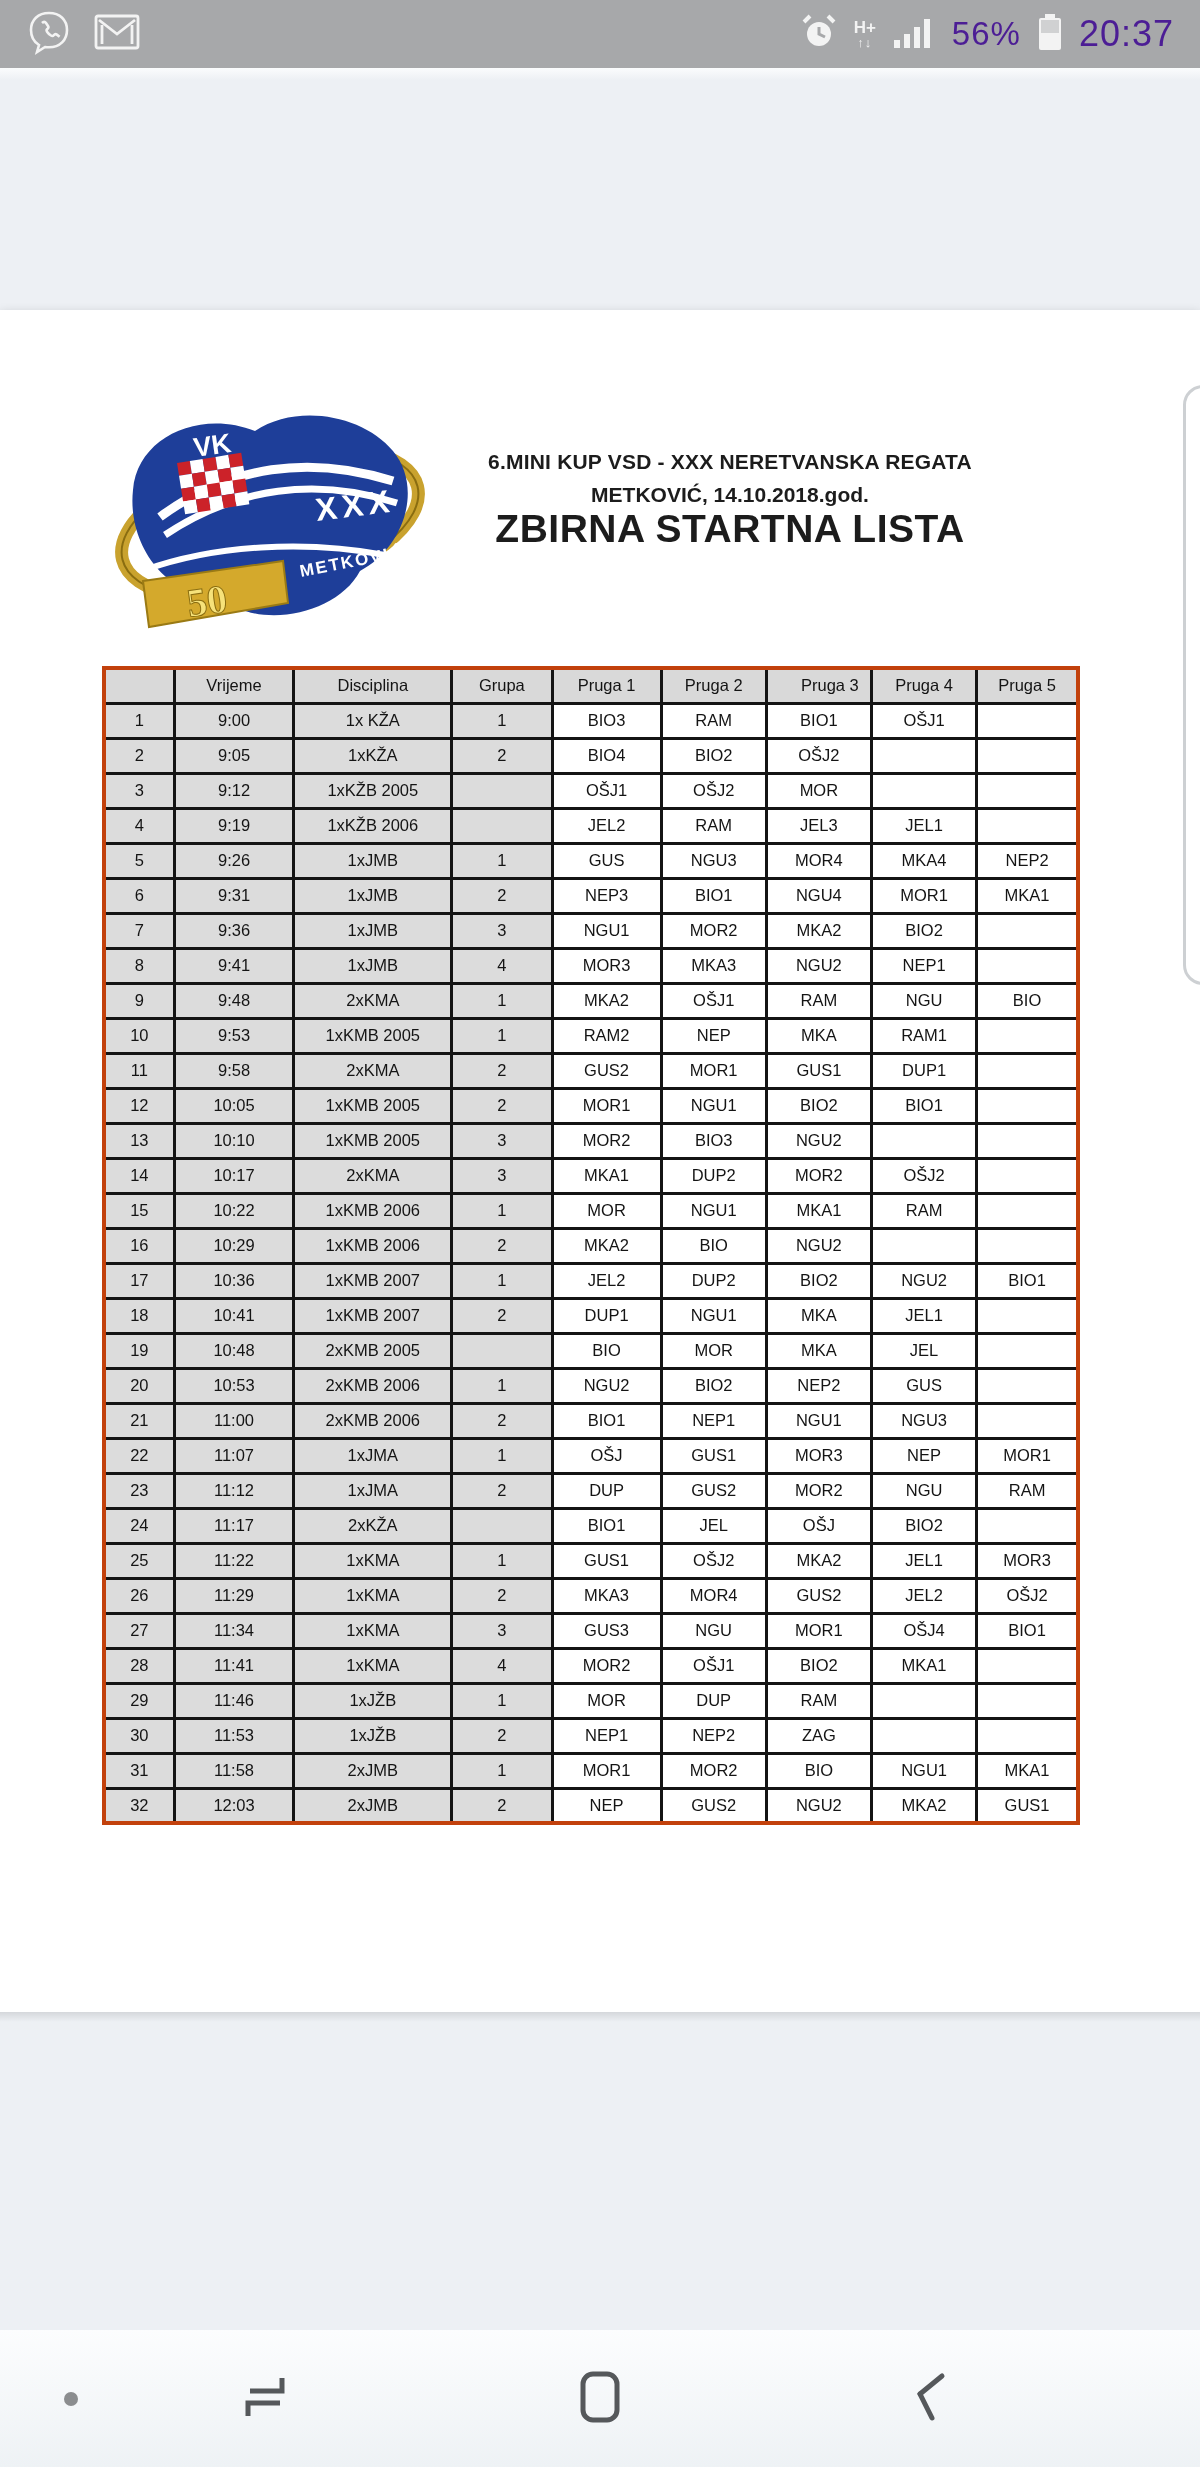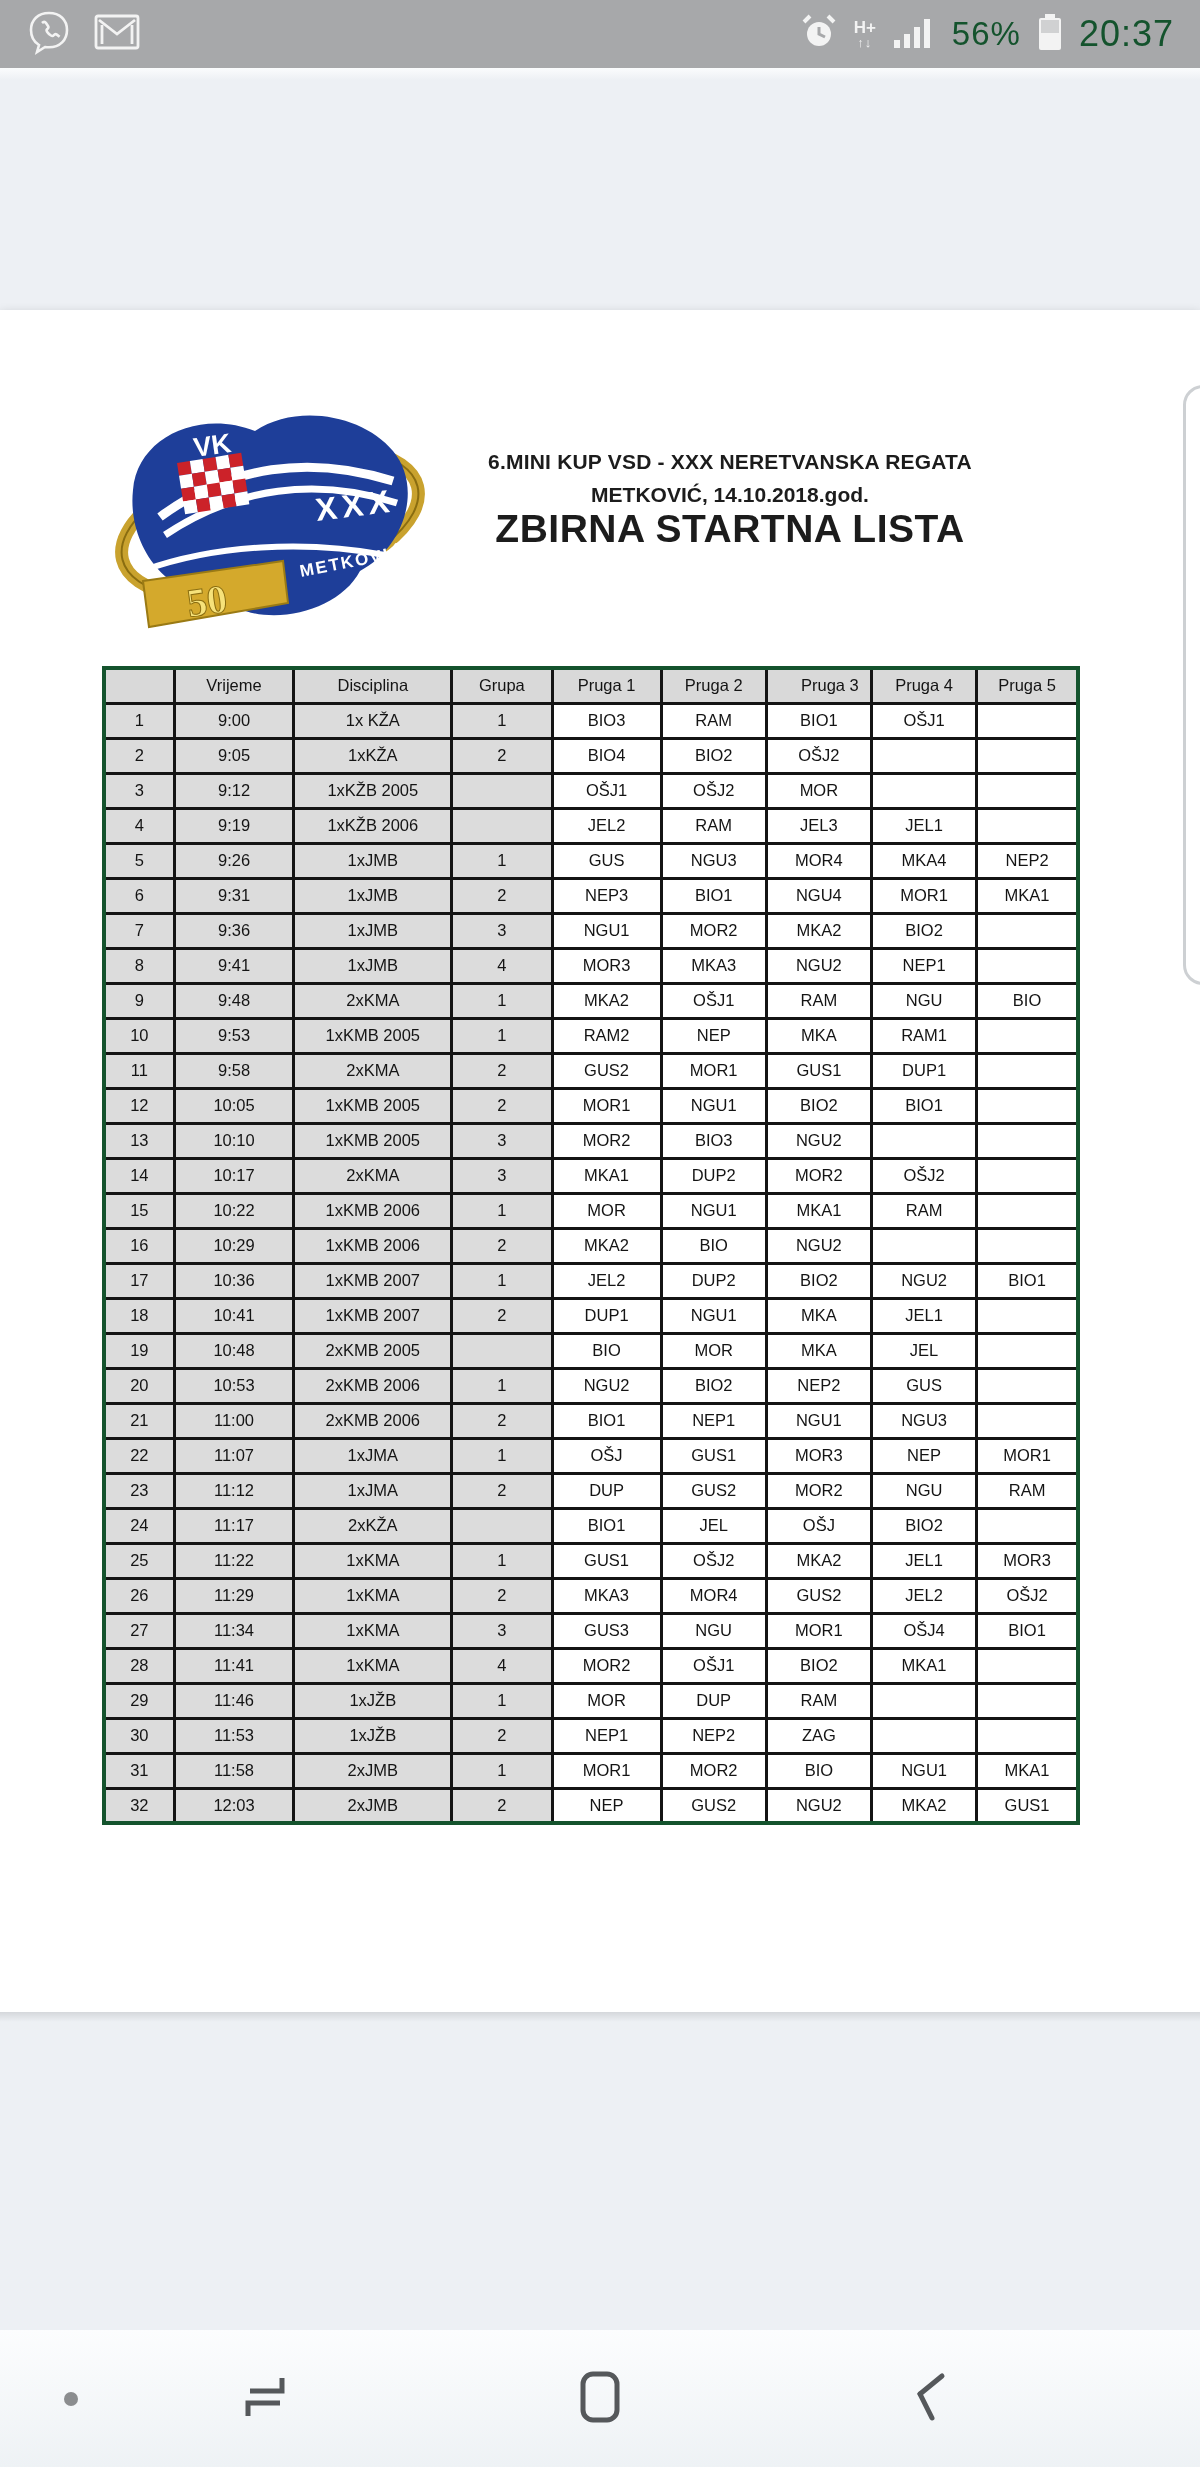--- a/index.html
+++ b/index.html
@@ -5,21 +5,21 @@
   * { margin:0; padding:0; box-sizing:border-box; }
   body { background:#ffffff; font-family:"Liberation Sans", sans-serif; }
   .screen { position:relative; width:1200px; height:2467px; overflow:hidden; background:#ffffff; }
 
   
   .status-bar { position:absolute; top:0; left:0; width:1200px; height:68px;
     background:#a7a8aa; display:flex; align-items:center; justify-content:space-between;
     padding:0 26px; color:#f1f1f1; }
   .sb-left { display:flex; align-items:center; gap:20px; }
   .sb-right { display:flex; align-items:center; gap:16px; }
-  .sb-text { font-size:33px; font-weight:400; color:#14532d; letter-spacing:1px;text-align:right; }
+  .sb-text { font-size:33px; font-weight:400; color:#4c1d95; letter-spacing:1px;text-align:right; }
   .sb-time { font-size:36px; }
   .hplus { display:flex; flex-direction:column; align-items:center; line-height:1; color:#f3f3f3; }
   .hplus .ht { font-size:17px; font-weight:700; }
   .hplus .arr { font-size:13px; letter-spacing:1px; }
 
   
   .band { position:absolute; left:0; width:1200px; background:#edf0f4; }
   .band-top { top:68px; height:242px; }
   .band-top::before { content:""; position:absolute; top:0; left:0; right:0; height:12px;
     background:linear-gradient(#fbfcfd,#edf0f4); }
@@ -31,21 +31,21 @@
   .document { position:absolute; top:310px; left:0; width:1200px; height:1702px;
     background:#ffffff; box-shadow:0 3px 10px rgba(0,0,0,0.18); }
   .logo { position:absolute; left:105px; top:85px; width:325px; height:255px; }
   .titles { position:absolute; left:420px; top:140px; width:620px; text-align:center; color:#1c1c1c; }
   .title-l1 { font-size:21px; font-weight:700; letter-spacing:0.2px; }
   .title-l2 { font-size:21px; font-weight:700; margin-top:9px; }
   .title-l3 { font-size:39px; font-weight:800; letter-spacing:0.5px; }
 
   
   table.startlist { position:absolute; left:102px; top:356px; width:978px;
-    border-collapse:collapse; table-layout:fixed; border:4px solid #14532d;
+    border-collapse:collapse; table-layout:fixed; border:4px solid #c2410c;
     font-size:16.5px; color:#141414; }
   .startlist th, .startlist td { border:3px solid #141414; height:35px;
     text-align:center; vertical-align:middle; padding:0 2px; overflow:hidden; white-space:nowrap; }
   .startlist th { background:#d9d9d9; font-weight:400; }
   .startlist td.lead { background:#dcdcdc; }
   .startlist td.lane { background:#ffffff; }
   .startlist th:nth-child(1){ width:7.2%; }
   .startlist th:nth-child(2){ width:12.3%; }
   .startlist th:nth-child(3){ width:16.2%; }
   .startlist th:nth-child(4){ width:10.3%; }

